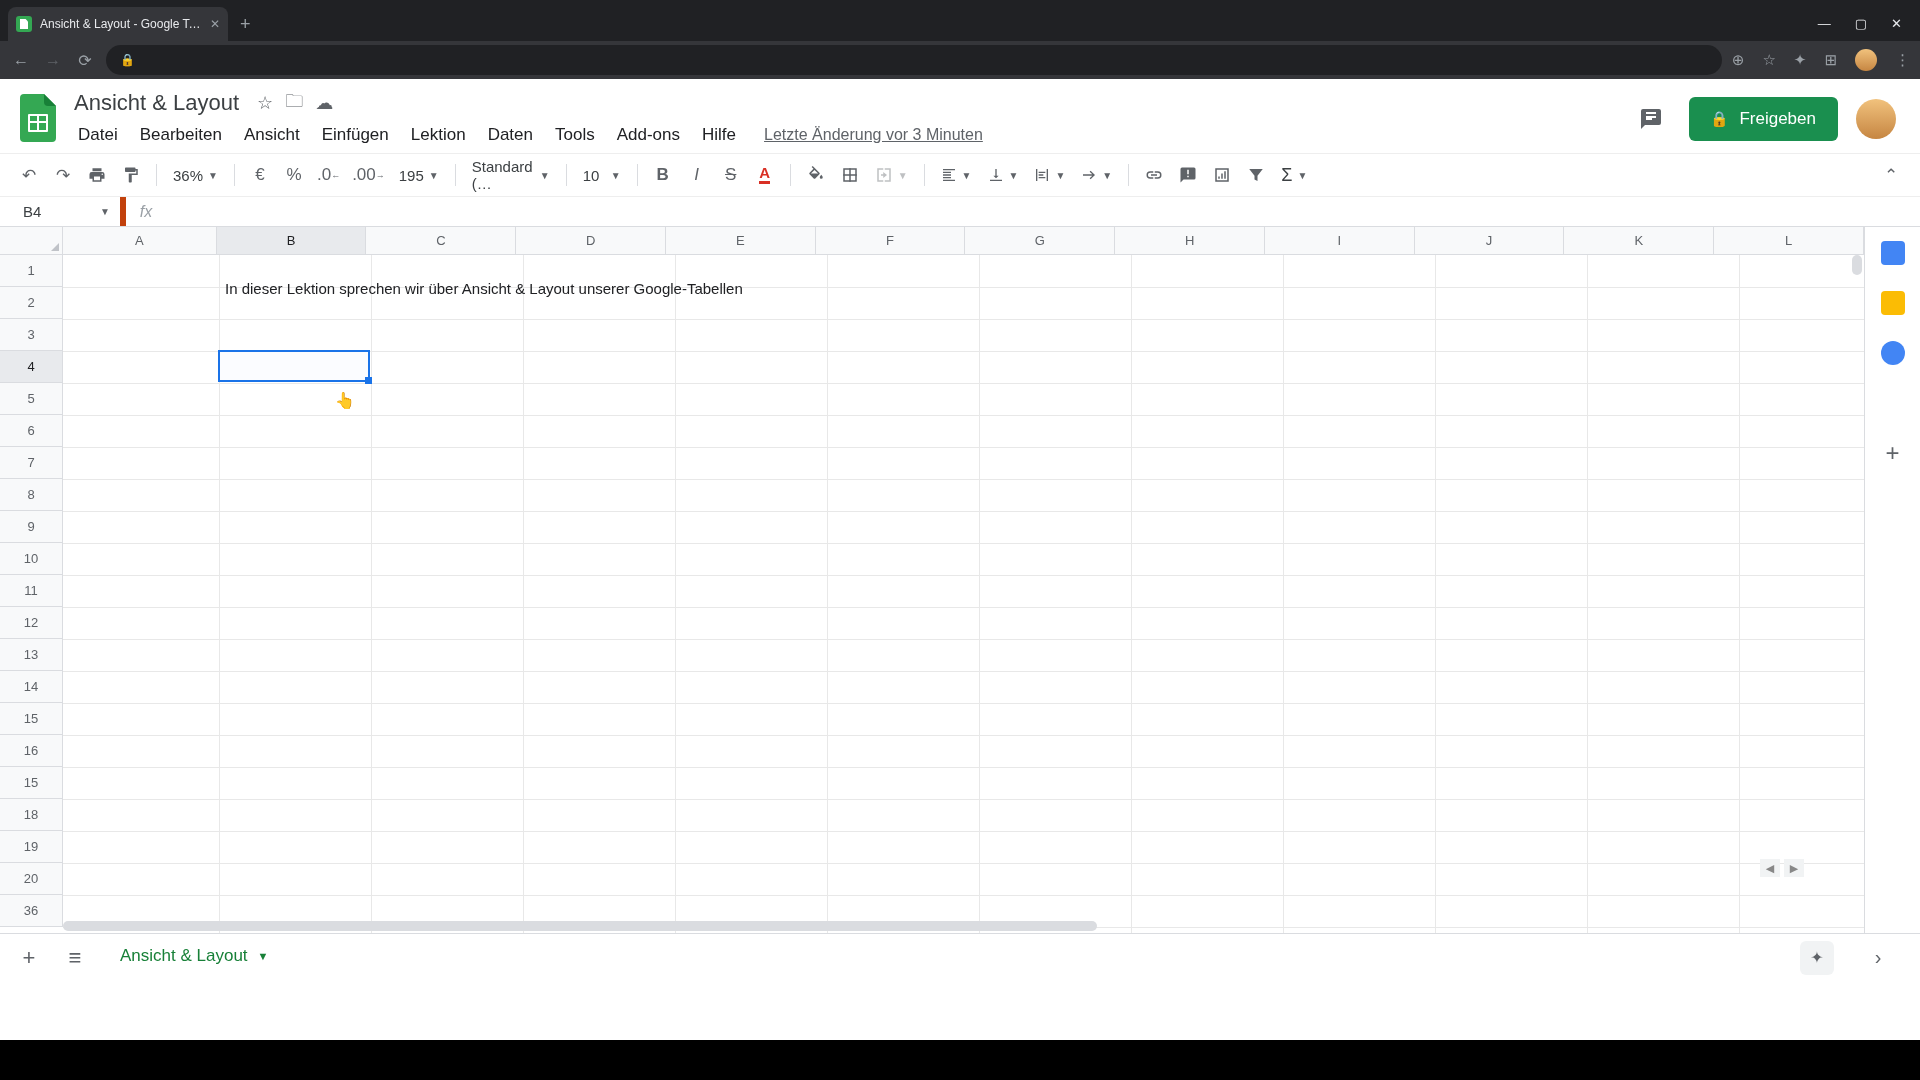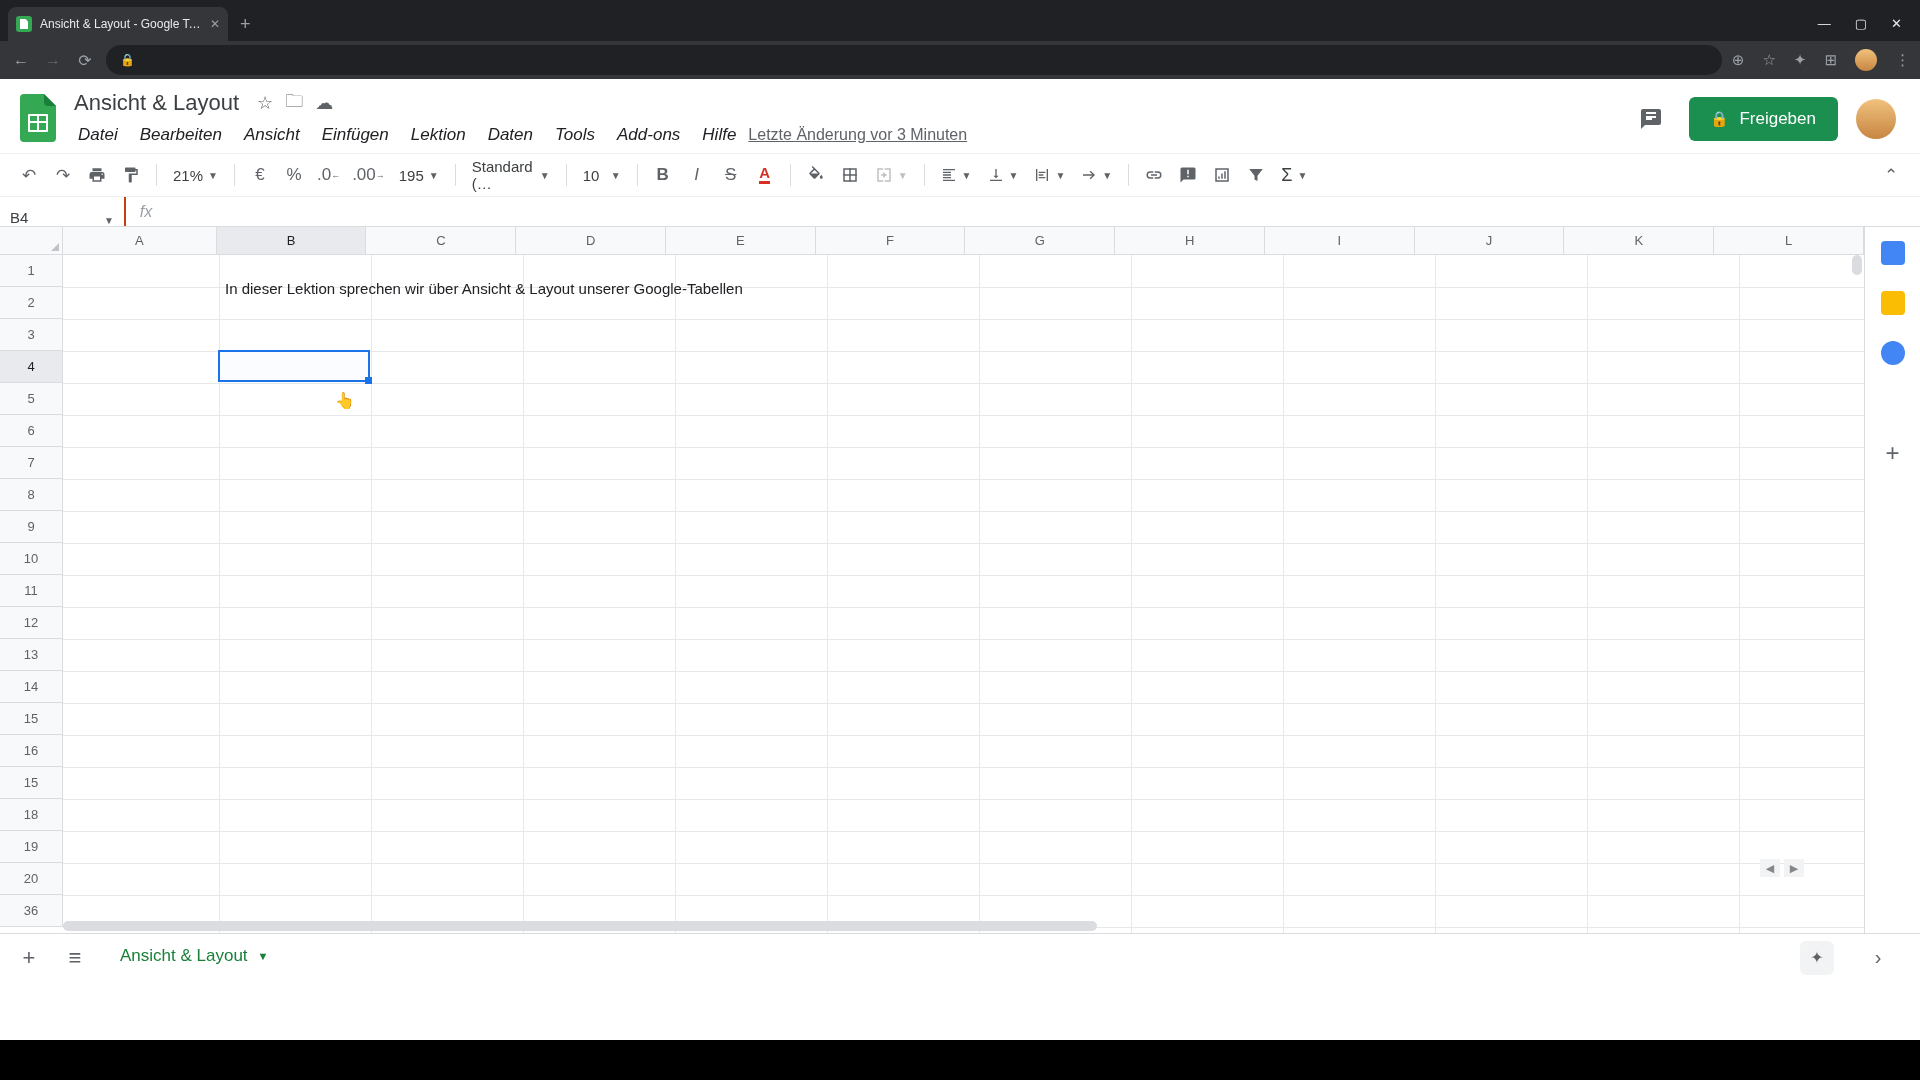--- a/index.html
+++ b/index.html
@@ -21,37 +21,37 @@
 .avatar-small{width:22px;height:22px;border-radius:50%;background:linear-gradient(#f1c27d,#c68642);}
 .app{background:#fff;position:relative;}
 .docs-header{display:flex;align-items:flex-start;padding:8px 12px 0;}
 .sheets-logo{width:40px;height:50px;margin:6px 10px 0 6px;display:flex;align-items:center;justify-content:center;}
 .sheets-logo svg{width:36px;height:48px;}
 .title-area{flex:1;}
 .title-row{display:flex;align-items:center;gap:12px;height:32px;}
 .doc-title{font-size:22px;color:#3c4043;padding:2px 6px;}
 .title-icon{color:#5f6368;font-size:18px;}
 .menu-row{display:flex;align-items:center;gap:2px;height:32px;}
-.menu-item{font-size:17px;color:#202124;padding:4px 10px;border-radius:4px;cursor:pointer;font-style:italic;}
-.last-edit{font-size:16px;color:#5f6368;text-decoration:underline;}
+.menu-item{font-size:17px;color:#202124;padding:4px 10px;border-radius:4px;cursor:pointer;}
+.last-edit{font-size:16px;color:#5f6368;text-decoration:underline;margin-left:16px;}
 .header-right{display:flex;align-items:center;gap:18px;padding-right:12px;margin-top:10px;}
 .comments-btn{width:40px;height:40px;border-radius:50%;display:flex;align-items:center;justify-content:center;color:#5f6368;font-size:22px;}
 .share-btn{background:#1a8f4f;color:#fff;border:none;border-radius:6px;height:44px;padding:0 22px;font-size:17px;font-weight:500;display:flex;align-items:center;gap:10px;}
 .lock-icon{font-size:15px;}
 .avatar-large{width:40px;height:40px;border-radius:50%;background:linear-gradient(#f1c27d,#c68642);}
 .toolbar{height:44px;border-top:1px solid #eee;border-bottom:1px solid #eee;display:flex;align-items:center;padding:0 14px;gap:4px;margin-top:2px;}
 .tb-btn{min-width:30px;height:32px;display:flex;align-items:center;justify-content:center;color:#5f6368;font-size:17px;border-radius:4px;padding:0 4px;}
 .tb-sep{width:1px;height:22px;background:#dadce0;margin:0 6px;}
 .tb-select{display:flex;align-items:center;gap:5px;font-size:15px;color:#3c4043;padding:0 6px;}
 .tb-select .arrow{font-size:10px;color:#5f6368;}
 .font-select{width:90px;}
 .text-red{color:#d93025;border-bottom:3px solid #d93025;line-height:14px;padding-bottom:1px;font-weight:bold;font-size:15px;}
 .tb-collapse{margin-left:auto;}
 .formula-row{height:30px;display:flex;align-items:center;border-bottom:1px solid #dadce0;}
-.namebox{width:126px;border-right:2px solid #c2410c;height:100%;display:flex;align-items:flex-end;padding:0 10px;font-size:15px;color:#3c4043;position:relative;}
+.namebox{width:126px;border-right:6px solid #c2410c;height:100%;display:flex;align-items:center;padding:0 23px;font-size:15px;color:#3c4043;position:relative;}
 .namebox .arrow{position:absolute;right:10px;font-size:10px;color:#5f6368;}
 .fx{width:40px;text-align:center;color:#9aa0a6;font-style:italic;font-size:16px;}
 .formula-input{flex:1;}
 .sheet-area{display:flex;height:706px;position:relative;}
 .grid-wrap{flex:1;position:relative;overflow:hidden;}
 .corner{position:absolute;left:0;top:0;width:63px;height:28px;background:#f8f9fa;border-right:1px solid #dadce0;border-bottom:1px solid #dadce0;z-index:3;}
 .corner::after{content:"";position:absolute;right:3px;bottom:3px;width:0;height:0;border-left:8px solid transparent;border-bottom:8px solid #c0c3c8;}
 .col-headers{position:absolute;left:63px;top:0;right:0;height:28px;display:flex;z-index:2;}
 .col-h{background:#f8f9fa;border-right:1px solid #dadce0;border-bottom:1px solid #dadce0;text-align:center;font-size:13px;color:#5f6368;line-height:28px;}
 .row-headers{position:absolute;left:0;top:28px;width:63px;z-index:2;}
@@ -174,21 +174,21 @@
             <path d="M19 8H5a3 3 0 0 0-3 3v6h4v4h12v-4h4v-6a3 3 0 0 0-3-3zm-3 11H8v-5h8zm3-7a1 1 0 1 1 0-2 1 1 0 0 1 0 2zM18 3H6v4h12z"></path>
           </svg>
         </div>
       <div class="tb-btn">
           <svg width="18" height="18" viewBox="0 0 24 24" fill="#5f6368">
             <path d="M18 4V3a1 1 0 0 0-1-1H5a1 1 0 0 0-1 1v4a1 1 0 0 0 1 1h12a1 1 0 0 0 1-1V6h1v4H9v11a1 1 0 0 0 1 1h2a1 1 0 0 0 1-1v-9h8V4z"></path>
           </svg>
         </div>
       <div class="tb-sep"></div>
       <div class="tb-select">
-          <span>21%</span>
+          <span>36%</span>
           <span class="arrow">▼</span>
         </div>
       <div class="tb-sep"></div>
       <div class="tb-btn">€</div>
       <div class="tb-btn">%</div>
       <div class="tb-btn">
           <span>.0</span>
           <sub style="font-size:9px">←</sub>
         </div>
       <div class="tb-btn">

